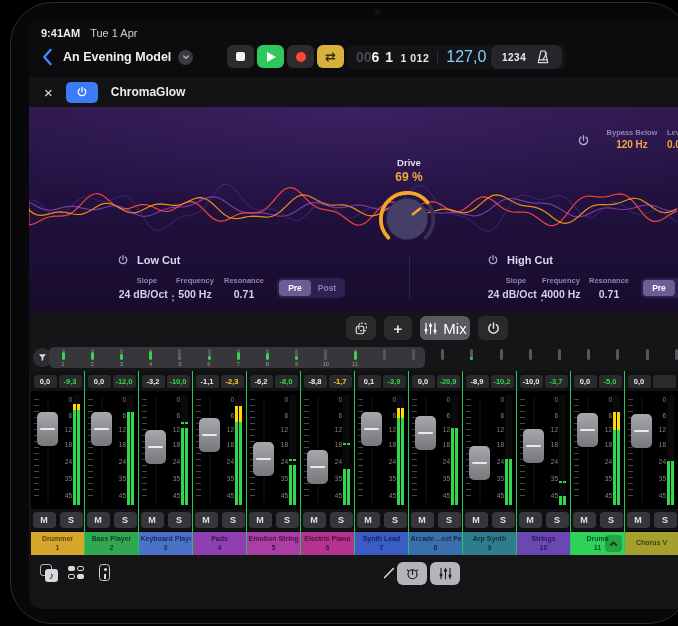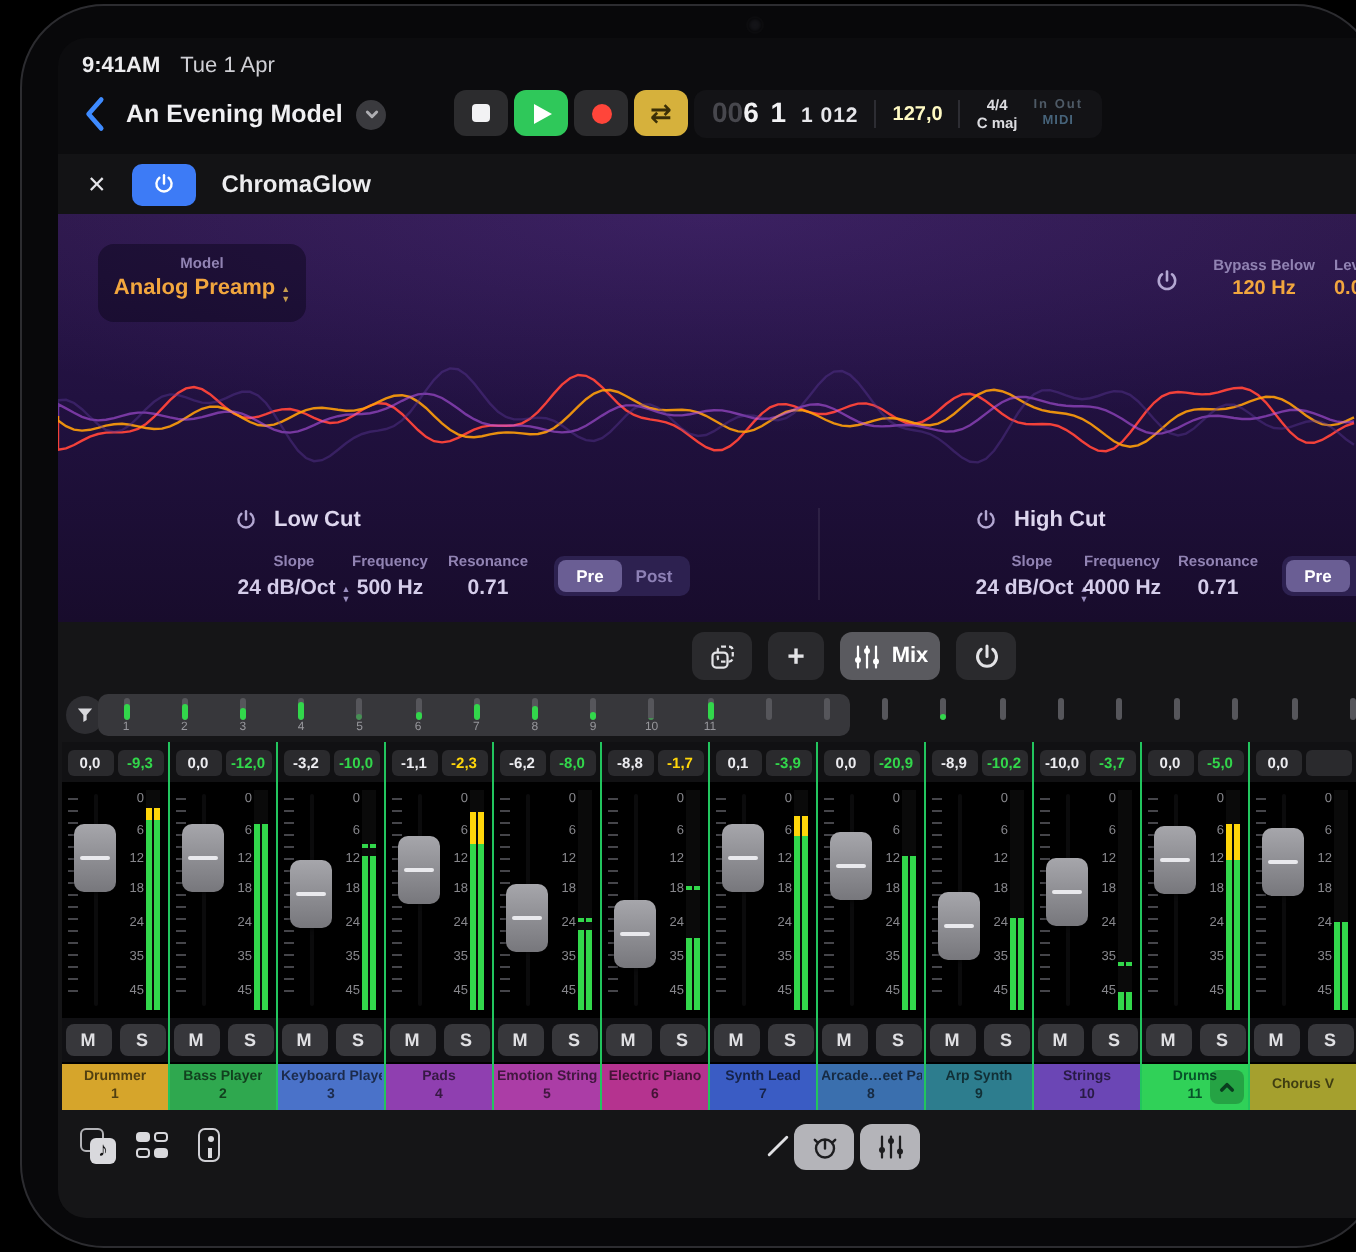--- a/index.html
+++ b/index.html
@@ -20,21 +20,21 @@
   .tbtn{position:absolute;top:26px;width:27px;height:23px;border-radius:6px;background:#2c2c2e;display:flex;align-items:center;justify-content:center}
   .tbtn.play{background:#2fc85a}
   .tbtn.loop{background:#d6b13c;color:#3a2f07;font-size:13px;font-weight:700}
   .glyph-stop{width:9px;height:9px;background:#f2f2f4;border-radius:2px}
   .glyph-play{width:0;height:0;border-left:9px solid #fff;border-top:5.5px solid transparent;border-bottom:5.5px solid transparent;margin-left:2px}
   .glyph-rec{width:10px;height:10px;border-radius:50%;background:#ff453a}
   .lcd{position:absolute;left:318px;top:26px;height:24px;background:#131316;border-radius:6px;display:flex;align-items:center;padding:0 9px;gap:8px}
   .lcd .dim{color:#47474d;font-size:14px;font-weight:700}
   .lcd .bar{color:#f2f2f4;font-size:14px;font-weight:700;letter-spacing:1px}
   .lcd .ticks{color:#e6e6ea;font-size:10.5px;font-weight:700;letter-spacing:.5px;margin-left:2px}
-  .lcd .tempo{color:#fef9c3;font-size:10px;font-weight:700}
+  .lcd .tempo{color:#7dd3fc;font-size:16px;font-weight:400}
   .lcdsep{width:1px;height:14px;background:#2d2d33}
   .lcd .stack{display:flex;flex-direction:column;align-items:center;line-height:1.25}
   .lcd .sig,.lcd .key{font-size:7.5px;font-weight:700;color:#dcdce0}
   .lcd .io{font-size:6.5px;font-weight:700;color:#4e5a66;letter-spacing:1px}
   .lcd .midi{font-size:6.5px;font-weight:700;color:#46637a;letter-spacing:.5px}
   .countpill{position:absolute;left:462px;top:26px;height:24px;background:#26262a;border-radius:7px;display:flex;align-items:center;gap:9px;padding:0 11px}
   .countpill .num{font-size:10px;font-weight:700;color:#ececf0;letter-spacing:.5px}
   .countpill .met{width:16px;height:16px;color:#d8d8dc}
 
   
@@ -71,21 +71,21 @@
   .seg{flex:1;border-radius:4px;font-size:8.5px;font-weight:700;color:#8d80b5;display:flex;align-items:center;justify-content:center}
   .seg.on{background:#6a5e94;color:#fff}
   .vdiv{position:absolute;left:380px;top:147px;width:1px;height:46px;background:rgba(255,255,255,.08)}
 
   
   .mixer{position:absolute;left:0;top:292px;width:650px;height:298px;background:#151517}
   .mtb{position:absolute;top:5px;height:24px;border-radius:6px;background:#2a2a2d;color:#e3e3e6;display:flex;align-items:center;justify-content:center;gap:5px}
   .mtb.sel{background:#5a5a5f;color:#fff}
   .mtb .ic{width:15px;height:15px}
   .mtb .plus{font-size:15px;font-weight:600;line-height:1}
-  .mtb .mixtxt{font-size:11px;font-weight:700}
+  .mtb .mixtxt{font-size:15px;font-weight:400}
   .overview{position:absolute;left:4px;top:36px;width:646px;height:22px}
   .funnelbtn{position:absolute;left:0;top:1px;width:19px;height:19px;border-radius:50%;background:#2e2e32;color:#d8d8dc;display:flex;align-items:center;justify-content:center}
   .funnelbtn svg{width:11px;height:11px}
   .ovslots{position:absolute;left:16px;top:0;width:630px;height:22px}
   .ovwindow{position:absolute;left:0;top:0;width:376px;height:21px;background:#37373b;border-radius:5px}
   .ovslot{position:absolute;top:2px;width:14px;display:flex;flex-direction:column;align-items:center}
   .ovbar{position:relative;width:3px;height:11px;background:#56565b;border-radius:1.5px;overflow:hidden}
   .ovfill{position:absolute;left:0;bottom:0;width:3px;border-radius:1.5px}
   .ovnum{font-size:6px;color:#97979c;margin-top:1px;line-height:1}
   .strips{position:absolute;left:2px;top:60px;width:648px;height:184px;display:flex}
@@ -175,20 +175,30 @@
       <span class="lcdsep"></span>
       <span class="stack">
         <span class="sig">4/4</span>
         <span class="key">C maj</span>
       </span>
       <span class="stack">
         <span class="io">In  Out</span>
         <span class="midi">MIDI</span>
       </span>
     </div>
+    <div class="countpill">
+      <span class="num">1234</span>
+      <span class="met">
+          <svg viewBox="0 0 20 20" width="100%" height="100%" fill="none" stroke="currentColor" stroke-width="1.5" stroke-linejoin="round">
+            <path d="M7.5 2.5h5L16 17H4z"></path>
+            <path d="M10 13.5L14.5 5" stroke-linecap="round"></path>
+            <path d="M4.8 13.5h10.4"></path>
+          </svg>
+        </span>
+    </div>
 
     <div class="plughead">
       <span class="xicon">×</span>
       <span class="pwrbtn">
           <span class="pwr">
             <svg viewBox="0 0 24 24" width="100%" height="100%" fill="none" stroke="currentColor" stroke-width="2.4" stroke-linecap="round">
               <path d="M12 3.2v8.3"></path>
               <path d="M7.4 5.8a7.6 7.6 0 1 0 9.2 0"></path>
             </svg>
           </span>
@@ -197,43 +207,47 @@
     </div>
 
     <div class="plugbody">
       <svg class="wavesvg" viewBox="0 0 650 86">
           <path d="M0 43L0 59.9L4 59.2L8 57.5L12 55.3L16 53.3L20 52.0L24 51.3L28 51.2L32 51.2L36 50.7L40 49.4L44 47.0L48 43.5L52 39.3L56 35.1L60 31.5L64 29.2L68 28.5L72 29.6L76 32.1L80 35.5L84 38.9L88 41.8L92 43.6L96 44.0L100 43.4L104 42.1L108 40.6L112 39.7L116 39.5L120 40.4L124 42.0L128 43.9L132 45.6L136 46.5L140 46.2L144 44.8L148 42.6L152 40.0L156 37.8L160 36.6L164 36.9L168 38.8L172 42.0L176 46.0L180 50.0L184 53.4L188 55.6L192 56.2L196 55.6L200 53.9L204 51.8L208 49.8L212 48.4L216 47.8L220 47.8L224 47.9L228 47.7L232 46.7L236 44.4L240 40.9L244 36.5L248 31.7L252 27.3L256 24.1L260 22.5L264 22.9L268 25.0L272 28.5L276 32.6L280 36.7L284 40.1L288 42.5L292 43.9L296 44.7L300 45.3L304 46.2L308 47.7L312 50.0L316 53.0L320 56.0L324 58.6L328 60.1L332 60.0L336 58.1L340 54.8L344 50.4L348 45.8L352 41.7L356 38.7L360 37.2L364 37.1L368 38.1L372 39.7L376 41.2L380 42.0L384 42.0L388 41.0L392 39.5L396 37.9L400 36.8L404 36.7L408 37.7L412 39.6L416 42.2L420 44.6L424 46.4L428 46.9L432 46.0L436 43.7L440 40.5L444 37.0L448 34.1L452 32.2L456 31.9L460 33.1L464 35.6L468 38.7L472 41.9L476 44.5L480 46.2L484 47.0L488 47.1L492 47.0L496 47.1L500 48.0L504 49.9L508 52.5L512 55.6L516 58.4L520 60.3L524 60.6L528 59.2L532 56.0L536 51.4L540 46.1L544 40.9L548 36.4L552 33.2L556 31.5L560 31.0L564 31.3L568 31.9L572 32.2L576 32.0L580 31.2L584 30.0L588 29.1L592 28.9L596 30.0L600 32.5L604 36.3L608 41.2L612 46.3L616 51.0L620 54.4L624 56.3L628 56.4L632 55.0L636 52.7L640 50.1L644 47.9L648 46.5" fill="none" stroke="#ff453a" stroke-opacity="0.95" stroke-width="1.2"></path>
           <path d="M0 43L0 45.3L4 48.1L8 49.8L12 50.3L16 49.9L20 48.9L24 47.8L28 47.1L32 46.9L36 47.4L40 48.2L44 49.0L48 49.5L52 49.3L56 48.2L60 46.3L64 43.9L68 41.4L72 39.4L76 38.3L80 38.4L84 39.5L88 41.5L92 43.8L96 46.0L100 47.5L104 47.9L108 47.3L112 45.8L116 43.8L120 41.7L124 40.1L128 39.1L132 38.9L136 39.3L140 39.9L144 40.4L148 40.3L152 39.5L156 38.0L160 36.1L164 34.2L168 32.9L172 32.6L176 33.5L180 35.8L184 39.0L188 42.9L192 46.7L196 49.9L200 52.2L204 53.4L208 53.6L212 53.1L216 52.2L220 51.5L224 51.2L228 51.3L232 51.7L236 52.1L240 52.0L244 51.0L248 49.0L252 46.0L256 42.3L260 38.3L264 34.6L268 31.8L272 30.2L276 30.0L280 31.0L284 33.0L288 35.2L292 37.4L296 39.0L300 39.8L304 40.1L308 40.0L312 39.9L316 40.2L320 41.2L324 42.9L328 45.1L332 47.4L336 49.5L340 50.7L344 50.9L348 49.9L352 48.0L356 45.5L360 43.0L364 41.0L368 40.0L372 40.1L376 41.2L380 43.0L384 45.0L388 46.7L392 47.8L396 48.1L400 47.5L404 46.5L408 45.3L412 44.3L416 44.0L420 44.4L424 45.3L428 46.5L432 47.4L436 47.6L440 46.8L444 44.9L448 42.0L452 38.6L456 35.2L460 32.3L464 30.4L468 29.9L472 30.6L476 32.2L480 34.5L484 36.8L488 38.7L492 40.1L496 40.9L500 41.4L504 41.9L508 42.8L512 44.4L516 46.7L520 49.6L524 52.7L528 55.6L532 57.6L536 58.4L540 57.7L544 55.7L548 52.7L552 49.2L556 45.7L560 42.8L564 40.8L568 39.8L572 39.5L576 39.6L580 39.7L584 39.4L588 38.6L592 37.3L596 35.7L600 34.3L604 33.4L608 33.5L612 34.7L616 36.9L620 39.7L624 42.7L628 45.3L632 47.1L636 47.7L640 47.1L644 45.6L648 43.7" fill="none" stroke="#ff9f0a" stroke-opacity="0.9" stroke-width="1.2"></path>
           <path d="M0 43L0 37.1L4 39.2L8 41.4L12 43.4L16 44.7L20 45.2L24 44.9L28 44.1L32 42.9L36 41.9L40 41.3L44 41.3L48 41.9L52 42.8L56 43.7L60 44.5L64 44.8L68 44.4L72 43.6L76 42.5L80 41.4L84 40.8L88 40.9L92 41.8L96 43.5L100 45.6L104 47.9L108 49.8L112 51.0L116 51.3L120 50.7L124 49.3L128 47.6L132 45.7L136 44.2L140 43.1L144 42.4L148 42.2L152 42.0L156 41.6L160 40.7L164 39.3L168 37.5L172 35.4L176 33.5L180 32.2L184 31.8L188 32.4L192 34.0L196 36.5L200 39.3L204 42.2L208 44.6L212 46.4L216 47.5L220 47.9L224 47.8L228 47.7L232 47.8L236 48.2L240 49.0L244 49.9L248 50.8L252 51.2L256 50.9L260 49.8L264 47.9L268 45.4L272 42.8L276 40.4L280 38.6L284 37.7L288 37.7L292 38.5L296 39.7L300 41.1L304 42.2L308 42.7L312 42.7L316 42.1L320 41.3L324 40.5L328 40.1L332 40.2L336 40.9L340 42.0L344 43.1L348 44.1L352 44.5L356 44.2L360 43.2L364 41.6L368 39.9L372 38.3L376 37.3L380 37.1L384 37.9L388 39.5L392 41.6L396 43.8L400 45.8L404 47.3L408 48.0L412 48.2L416 48.0L420 47.6L424 47.5L428 47.7L432 48.4L436 49.3L440 50.2L444 50.8L448 50.6L452 49.6L456 47.6L460 44.9L464 41.8L468 38.8L472 36.1L476 34.3L480 33.5L484 33.5L488 34.3L492 35.4L496 36.6L500 37.4L504 37.9L508 38.1L512 38.1L516 38.3L520 38.9L524 40.2L528 42.1L532 44.4L536 47.0L540 49.3L544 51.1L548 51.9L552 51.7L556 50.6L560 48.9L564 46.9L568 45.0L572 43.7L576 43.0L580 42.9L584 43.4L588 44.0L592 44.5L596 44.5L600 44.0L604 43.1L608 41.9L612 40.8L616 40.0L620 39.9L624 40.5L628 41.7L632 43.2L636 44.8L640 45.9L644 46.2L648 45.7" fill="none" stroke="#bf5af2" stroke-opacity="0.55" stroke-width="1.2"></path>
           <path d="M0 43L0 35.1L4 34.9L8 36.5L12 39.6L16 43.5L20 47.2L24 50.0L28 51.0L32 50.1L36 47.5L40 43.7L44 39.5L48 35.9L52 33.3L56 32.2L60 32.5L64 33.7L68 35.2L72 36.3L76 36.5L80 35.7L84 34.1L88 32.2L92 30.9L96 30.9L100 32.7L104 36.5L108 42.0L112 48.4L116 54.8L120 60.3L124 64.0L128 65.6L132 65.1L136 63.0L140 59.9L144 56.6L148 53.9L152 52.0L156 50.9L160 50.3L164 49.5L168 48.0L172 45.2L176 41.1L180 35.8L184 30.2L188 24.9L192 21.0L196 19.2L200 19.6L204 22.3L208 26.6L212 31.8L216 36.8L220 40.9L224 43.5L228 44.7L232 44.7L236 44.2L240 43.8L244 44.1L248 45.4L252 47.8L256 50.6L260 53.3L264 55.1L268 55.5L272 54.1L276 51.1L280 47.0L284 42.8L288 39.3L292 37.3L296 37.2L300 38.9L304 42.0L308 45.8L312 49.4L316 52.0L320 53.0L324 52.5L328 50.6L332 48.0L336 45.4L340 43.5L344 42.7L348 42.9L352 43.8L356 44.8L360 45.1L364 44.1L368 41.5L372 37.5L376 32.6L380 27.5L384 23.3L388 20.8L392 20.5L396 22.4L400 26.3L404 31.4L408 36.8L412 41.8L416 45.6L420 48.1L424 49.4L428 50.1L432 50.8L436 52.0L440 54.2L444 57.2L448 60.6L452 63.8L456 65.9L460 66.2L464 64.4L468 60.4L472 54.6L476 48.0L480 41.5L484 36.0L488 32.1L492 30.2L496 30.1L500 31.2L504 32.7L508 34.0L512 34.6L516 34.1L520 33.0L524 31.6L528 30.6L532 30.8L536 32.4L540 35.6L544 39.9L548 44.5L552 48.7L556 51.6L560 52.7L564 51.8L568 49.2L572 45.6L576 41.9L580 38.9L584 37.3L588 37.4L592 39.1L596 41.8L600 44.9L604 47.4L608 49.0L612 49.3L616 48.6L620 47.2L624 45.9L628 45.4L632 46.1L636 48.2L640 51.2L644 54.6L648 57.4" fill="none" stroke="#5e3a9e" stroke-opacity="0.4" stroke-width="1.2"></path>
         </svg>
 
-      <div class="modelbox">
-        <div class="flabel">Model</div>
-        <div class="fvalue"><span>Analog Preamp</span><span class="ud">
-              <span>▲</span>
-              <span>▼</span>
-            </span></div>
-      </div>
 
       <span class="pwr-sm" style="left:548px;top:27px">
           <svg viewBox="0 0 24 24" width="100%" height="100%" fill="none" stroke="currentColor" stroke-width="2.4" stroke-linecap="round">
             <path d="M12 3.2v8.3"></path>
             <path d="M7.4 5.8a7.6 7.6 0 1 0 9.2 0"></path>
           </svg>
         </span>
       <div class="bypassblk">
         <div class="flabel">Bypass Below</div>
         <div class="fvalue" style="font-size:10px">120 Hz</div>
       </div>
       <div class="levelblk">
         <div class="flabel">Level</div>
         <div class="fvalue" style="font-size:10px">0.0</div>
       </div>
 
+      <div class="driveblk">
+        <div class="dl">Drive</div>
+        <div class="dv">69 %</div>
+        <svg class="knob" viewBox="0 0 68 68">
+          <path d="M14.2 53.8 A28 28 0 1 1 53.8 53.8" fill="none" stroke="#3a2f58" stroke-width="4" stroke-linecap="round"></path>
+          <path d="M14.2 53.8 A28 28 0 1 1 55.9 16.5" fill="none" stroke="#f5a623" stroke-width="4" stroke-linecap="round"></path>
+          <circle cx="34" cy="34" r="22" fill="#453e66"></circle>
+          <circle cx="34" cy="34" r="22" fill="none" stroke="#2c2547" stroke-width="1"></circle>
+          <path d="M40.2 29 L48.1 22.8" stroke="#f5a623" stroke-width="2.5" stroke-linecap="round"></path>
+        </svg>
+      </div>
 
       <div class="vdiv"></div>
 
       <div class="cuthead" style="left:88px">
         <span class="pwr">
             <svg viewBox="0 0 24 24" width="100%" height="100%" fill="none" stroke="currentColor" stroke-width="2.4" stroke-linecap="round">
               <path d="M12 3.2v8.3"></path>
               <path d="M7.4 5.8a7.6 7.6 0 1 0 9.2 0"></path>
             </svg>
           </span>

